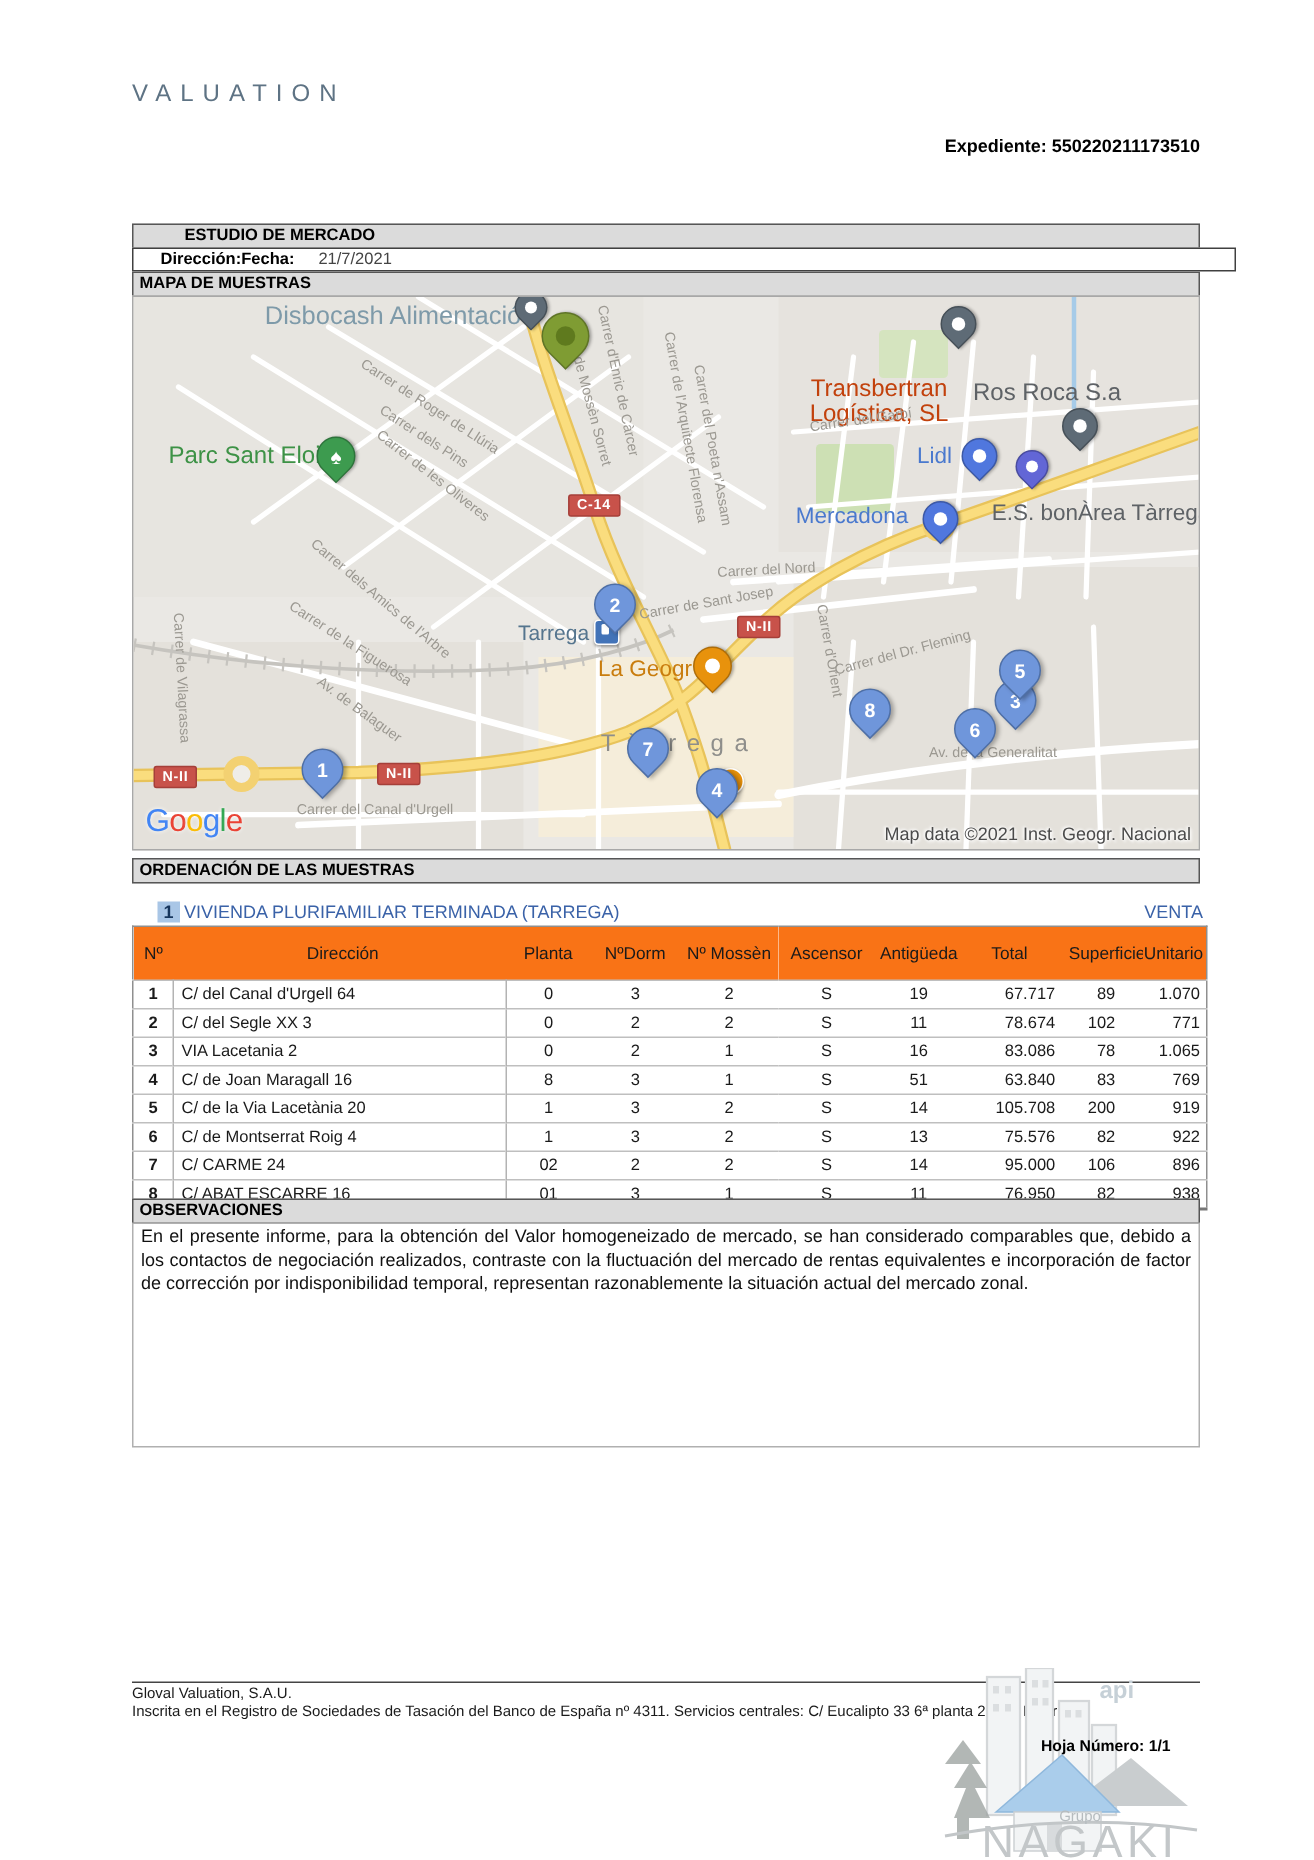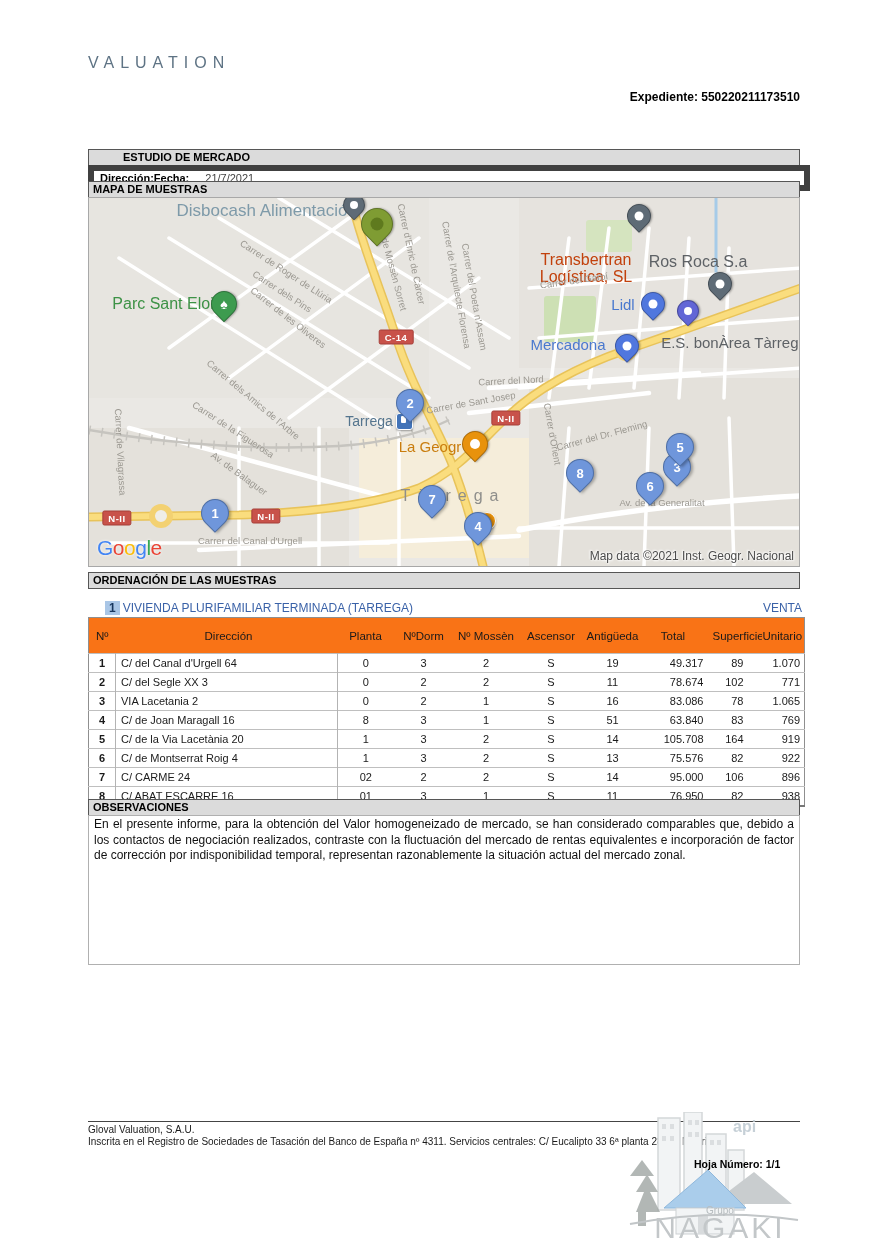--- a/index.html
+++ b/index.html
@@ -11,21 +11,21 @@
   .logo .glo{font-size:34px;color:#2A4560;letter-spacing:1px}
   .logo .vbig{font-size:50px;color:#24405C;position:relative;top:6px;margin-left:-15px;font-weight:400}
   .logo .al{font-size:34px;color:#2A4560;position:relative;top:10px;margin-left:-6px}
   .logo .valuation{font-size:16px;letter-spacing:6px;color:#5E7384;margin-top:2px}
 
   .expediente{left:88px;top:90px;width:712px;text-align:right;font-weight:bold;font-size:12px;color:#000}
 
   .bar{position:absolute;left:88px;width:710px;height:15px;background:#DBDBDB;border:1px solid #565656;font-weight:bold;font-size:11px;line-height:15px;color:#000}
   .bar.indent{text-indent:34px}.bar.small-indent{text-indent:4px}
 
-  .dir-row{left:88px;top:165px;width:698px;height:14px;border:6px solid #404040;display:flex;font-size:11px;padding:0 6px;line-height:14px;background:#fff}
+  .dir-row{left:88px;top:165px;width:698px;height:14px;border:1px solid #404040;display:flex;font-size:11px;padding:0 18px;line-height:14px;background:#fff}
   .dir-row .lbl{font-weight:bold;color:#000}
   .dir-row .val{color:#333;margin-left:26px;flex:1}
   .dir-row .fecha-val{color:#444;width:64px;margin-left:16px}
 
   
   .map{left:88px;top:197px;width:710px;height:368px;border:1px solid #a8a8a8;overflow:hidden;background:#EAE8E4}
   .map svg{position:absolute;left:0;top:0}
   .mlabel{position:absolute;transform:translate(-50%,-50%) rotate(var(--r,0deg));white-space:pre;text-align:center;line-height:1.08;z-index:3;font-weight:400}
   .npin{position:absolute;width:26px;height:26px;border-radius:50% 50% 50% 0;background:#6F96DB;border:1px solid #4E6FA6;transform:rotate(-45deg);box-shadow:1px 2px 3px rgba(0,0,0,.3);z-index:6}
   .npin span{position:absolute;inset:0;display:flex;align-items:center;justify-content:center;transform:rotate(45deg);color:#fff;font-weight:bold;font-size:13px}
@@ -273,21 +273,21 @@
     </thead>
   <tbody id="tbody-rows">
       <tr>
         <td class="c0">1</td>
         <td class="c1">C/ del Canal d'Urgell 64</td>
         <td class="c2">0</td>
         <td class="c3">3</td>
         <td class="c4">2</td>
         <td class="c5">S</td>
         <td class="c6">19</td>
-        <td class="c7">49.317</td>
+        <td class="c7">67.717</td>
         <td class="c8">89</td>
         <td class="c9">1.070</td>
       </tr>
       <tr>
         <td class="c0">2</td>
         <td class="c1">C/ del Segle XX 3</td>
         <td class="c2">0</td>
         <td class="c3">2</td>
         <td class="c4">2</td>
         <td class="c5">S</td>
@@ -322,21 +322,21 @@
       </tr>
       <tr>
         <td class="c0">5</td>
         <td class="c1">C/ de la Via Lacetània 20</td>
         <td class="c2">1</td>
         <td class="c3">3</td>
         <td class="c4">2</td>
         <td class="c5">S</td>
         <td class="c6">14</td>
         <td class="c7">105.708</td>
-        <td class="c8">164</td>
+        <td class="c8">200</td>
         <td class="c9">919</td>
       </tr>
       <tr>
         <td class="c0">6</td>
         <td class="c1">C/ de Montserrat Roig 4</td>
         <td class="c2">1</td>
         <td class="c3">3</td>
         <td class="c4">2</td>
         <td class="c5">S</td>
         <td class="c6">13</td>

